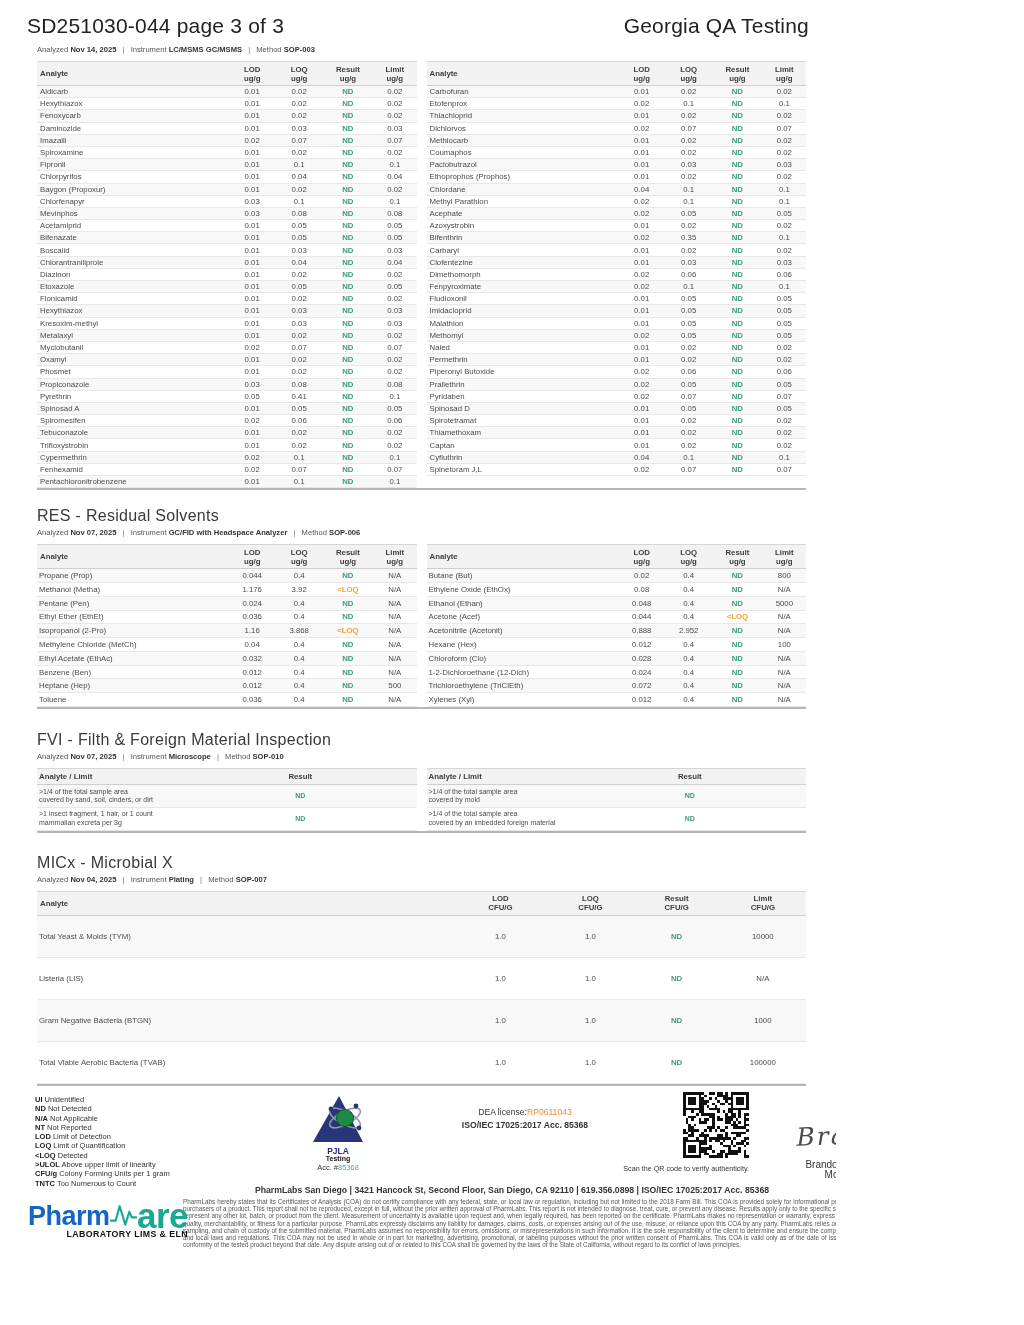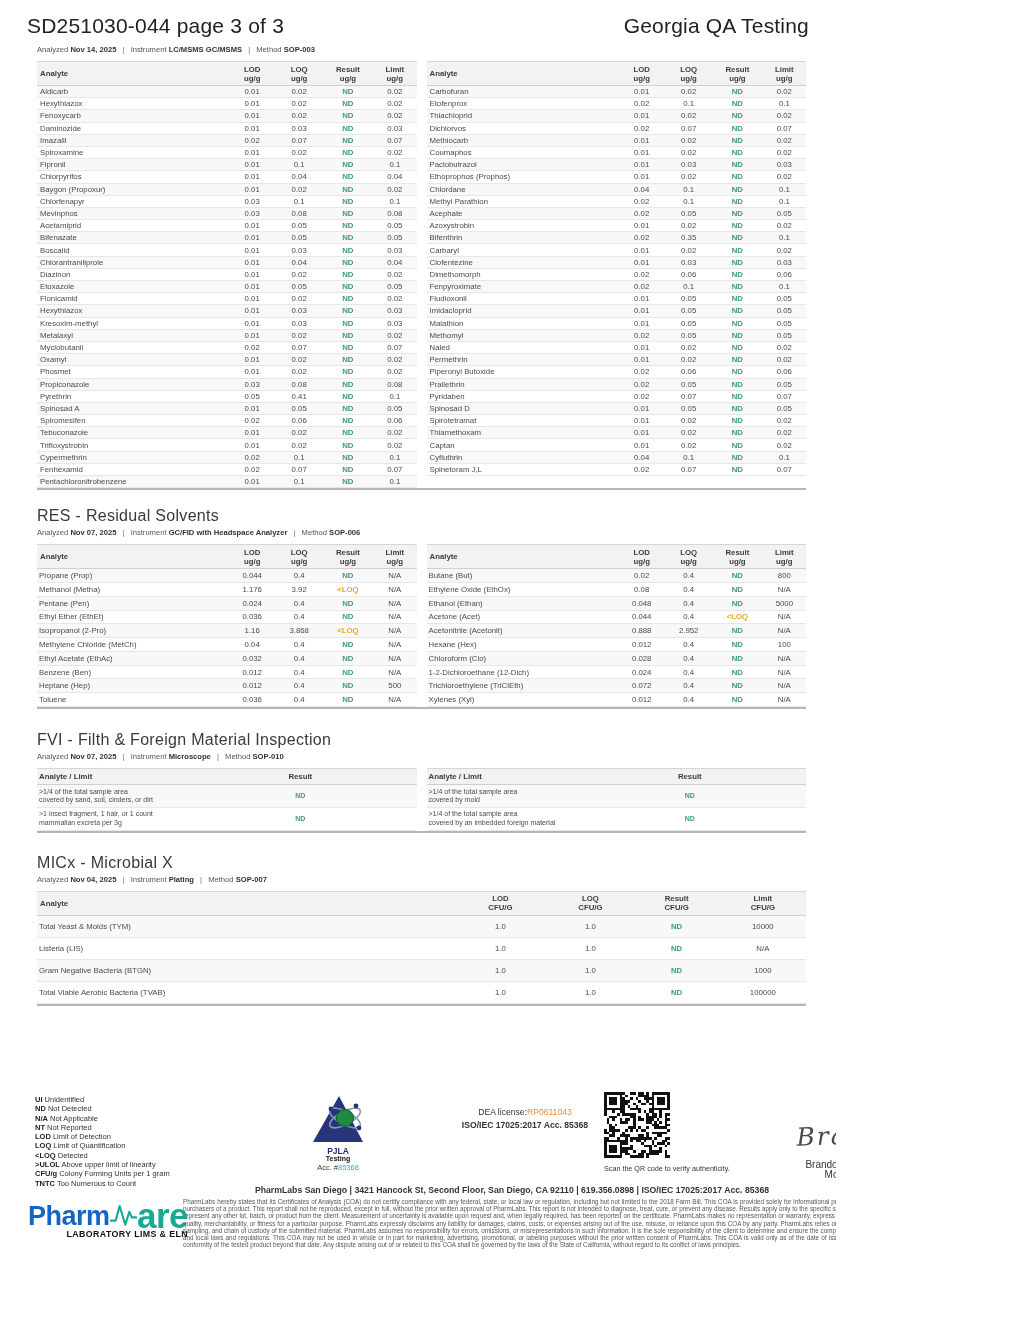--- a/index.html
+++ b/index.html
@@ -34,35 +34,35 @@
   .t td.loq{color:#eca52f;font-weight:700;}
   
   .t.std .c-an{width:52%;} .t.std .c-lod{width:12%;} .t.std .c-loq{width:12%;}
   .t.std .c-res{width:13%;} .t.std .c-lim{width:11%;}
   .t.res td{padding:1.9px 2px;}
   .t.fvi .c-an{width:56%;}.t.fvi .c-res{width:28%;}.t.fvi .c-sp{width:16%;}
   .t.fvi td{white-space:normal;font-size:7px;line-height:8.4px;padding:2.5px 2px;vertical-align:middle;}
   .t.fvi thead th{padding:3px 2px;}
   .t.micx .c-an{width:55%;}.t.micx .c-lod{width:12%;}.t.micx .c-loq{width:11%;}
   .t.micx .c-res{width:11%;}.t.micx .c-lim{width:11%;}
-  .t.micx td{padding:6px 2px;}
+  .t.micx td{padding:16px 2px;}
   
   .footer{position:absolute;left:0;top:1088px;width:1024px;height:237px;font-size:7.5px;}
   .legend{position:absolute;left:35px;top:7px;line-height:9.3px;color:#333;}
   .legend .code{font-weight:700;color:#222;}
   .pjla{position:absolute;left:300px;top:6px;width:76px;text-align:center;line-height:8px;}
   .pjla .pjla-name{font-size:8.5px;font-weight:700;color:#232d7a;margin-top:1px;}
   .pjla .pjla-sub{font-size:7px;font-weight:700;color:#111;}
   .pjla .pjla-acc{font-size:7.5px;color:#333;margin-top:1px;}
   .pjla .pjla-acc b{color:#45a9c4;font-weight:400;}
   .dea{position:absolute;left:420px;top:18px;width:210px;text-align:center;line-height:13px;}
   .dea .dea-line{font-size:8.6px;color:#333;}
   .dea .dea-num{color:#f08a3c;}
   .dea .iso-line{font-size:8.6px;color:#333;font-weight:700;}
-  .qrwrap{position:absolute;left:604px;top:4px;width:145px;text-align:left;}
+  .qrwrap{position:absolute;left:604px;top:4px;width:145px;text-align:right;}
   .qrbox{display:inline-block;width:66px;height:66px;}
   .qr-caption{font-size:7.2px;color:#333;margin-top:4px;}
   .sig{position:absolute;left:788px;top:10px;width:225px;text-align:center;}
   .sig-label{font-size:8px;font-weight:700;color:#333;}
   .sig-script{font-family:"DejaVu Serif",serif;font-style:italic;font-size:25px;color:#4a4a4a;
               margin-top:12px;transform:rotate(-2deg);letter-spacing:2px;}
   .sig-name{font-size:10px;color:#333;margin-top:12px;line-height:9.5px;}
   
   .address{position:absolute;left:0;top:97px;width:100%;text-align:center;
            font-size:8.7px;font-weight:700;color:#333;}

